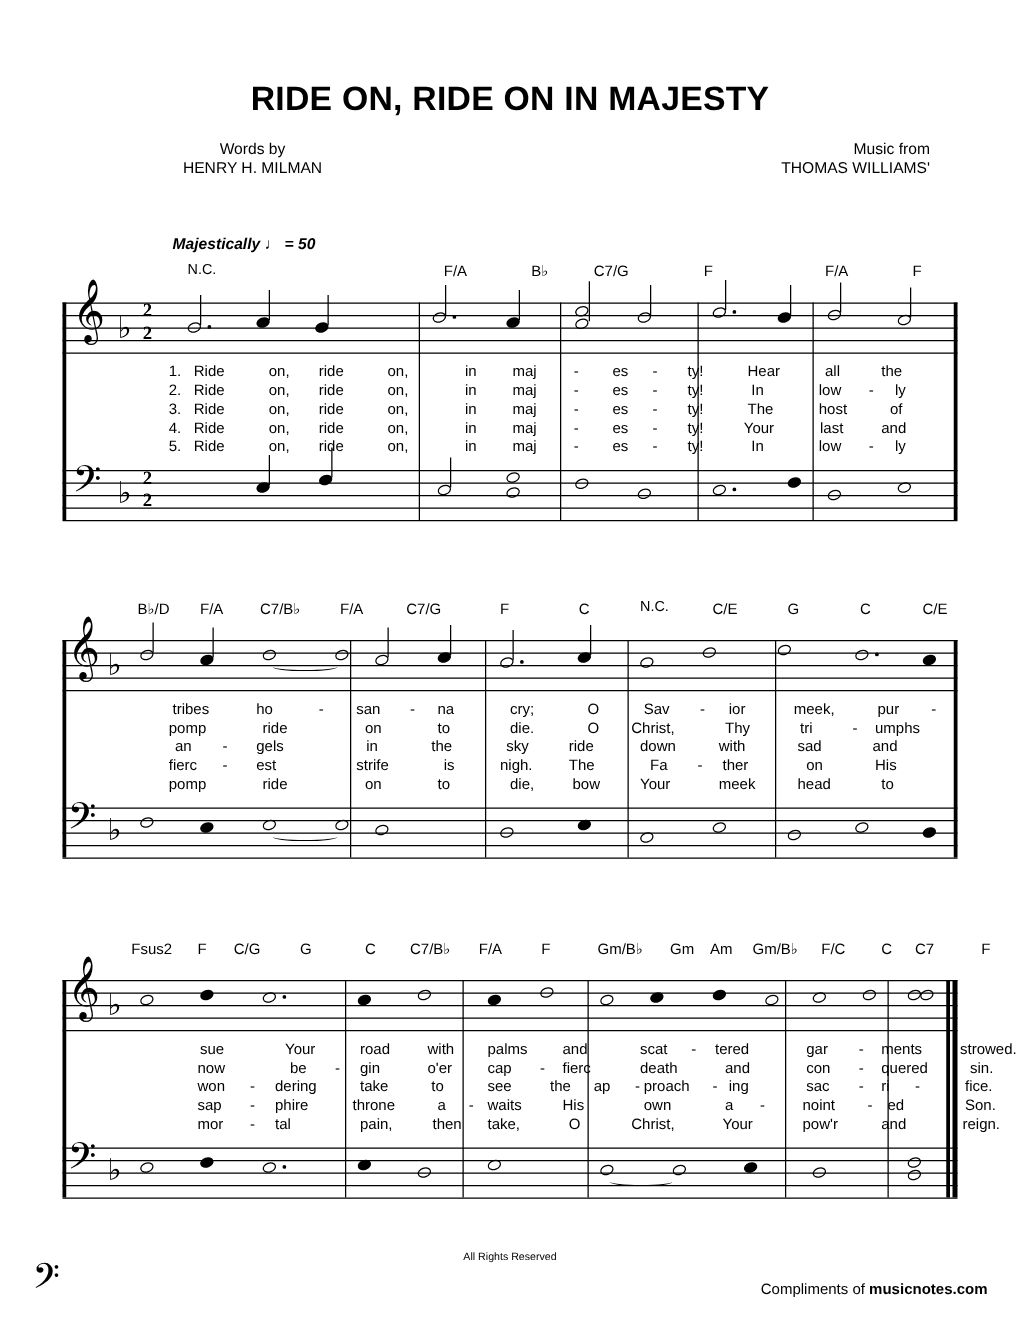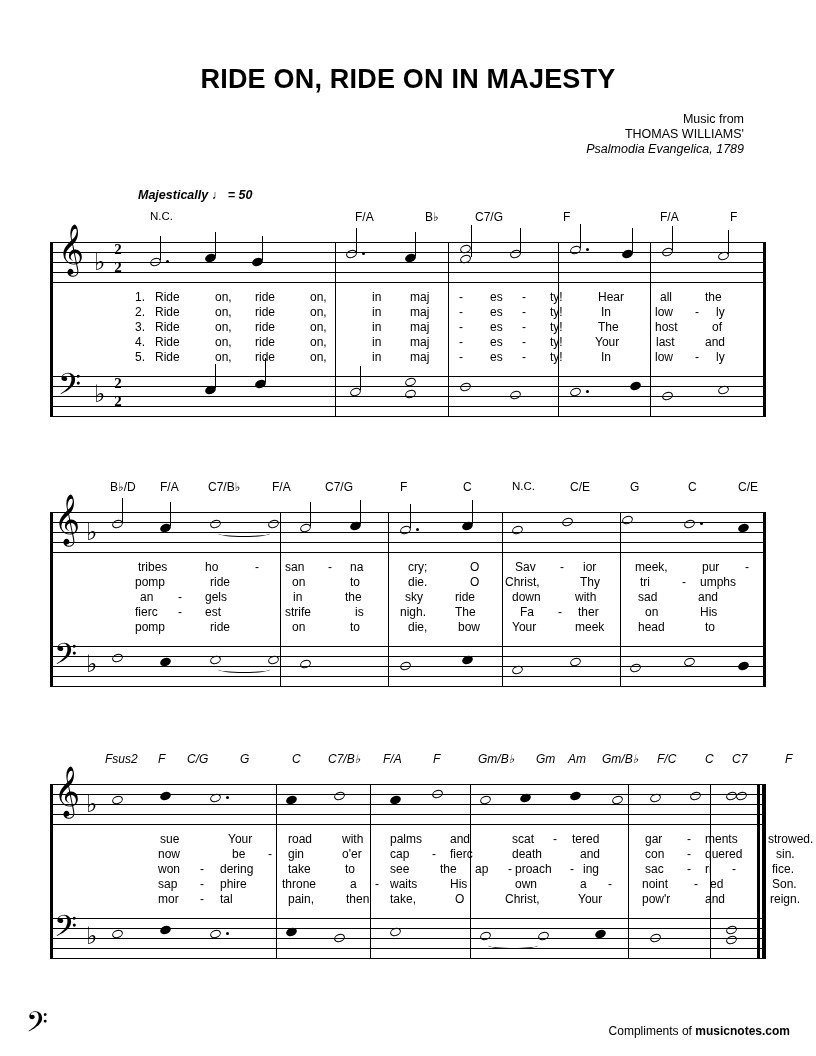--- a/index.html
+++ b/index.html
@@ -100,25 +100,28 @@
     font-size:34px; line-height:1; font-family:"DejaVu Sans", sans-serif;
   }
 </style>
 </head>
 <body>
 
 <div class="page">
 
   <div class="title">RIDE ON, RIDE ON IN MAJESTY</div>
 
+  <div class="credits-left">
+    <div>Words by</div>
+    <div>HENRY H. MILMAN</div>
+  </div>
 
   <div class="credits-right">
     <div>Music from</div>
     <div>THOMAS WILLIAMS'</div>
-    <div class="it">Psalmodia Evangelica, 1789</div>
   </div>
 
   <div class="tempo">
     <span>Majestically</span>
     <span class="mark">♩</span>
     <span>= 50</span>
   </div>
 
   <div class="system" id="sys1">
 
@@ -446,21 +449,21 @@
           <span style="left:525px">meek</span>
           <span style="left:588px">head</span>
           <span style="left:655px">to</span>
         </div>
       </div>
     </div>
   </div>
 
   <div class="system" id="sys3">
 
-    <div class="chordrow" style="height:18px;font-style:italic;">
+    <div class="chordrow" style="height:18px;">
       <span style="left:55px">Fsus2</span>
       <span style="left:108px">F</span>
       <span style="left:137px">C/G</span>
       <span style="left:190px">G</span>
       <span style="left:242px">C</span>
       <span style="left:278px">C7/B♭</span>
       <span style="left:333px">F/A</span>
       <span style="left:383px">F</span>
       <span style="left:428px">Gm/B♭</span>
       <span style="left:486px">Gm</span>
@@ -613,20 +616,21 @@
           <span style="left:528px">Your</span>
           <span style="left:592px">pow'r</span>
           <span style="left:655px">and</span>
           <span style="left:720px">reign.</span>
         </div>
       </div>
     </div>
   </div>
 
   <div class="copyright">
+    <div>All Rights Reserved</div>
   </div>
 
   <div class="footer-clef">𝄢</div>
 
   <div class="compliments">
     <span>Compliments of </span><span class="brand">musicnotes.com</span>
   </div>
 
 </div>
 

